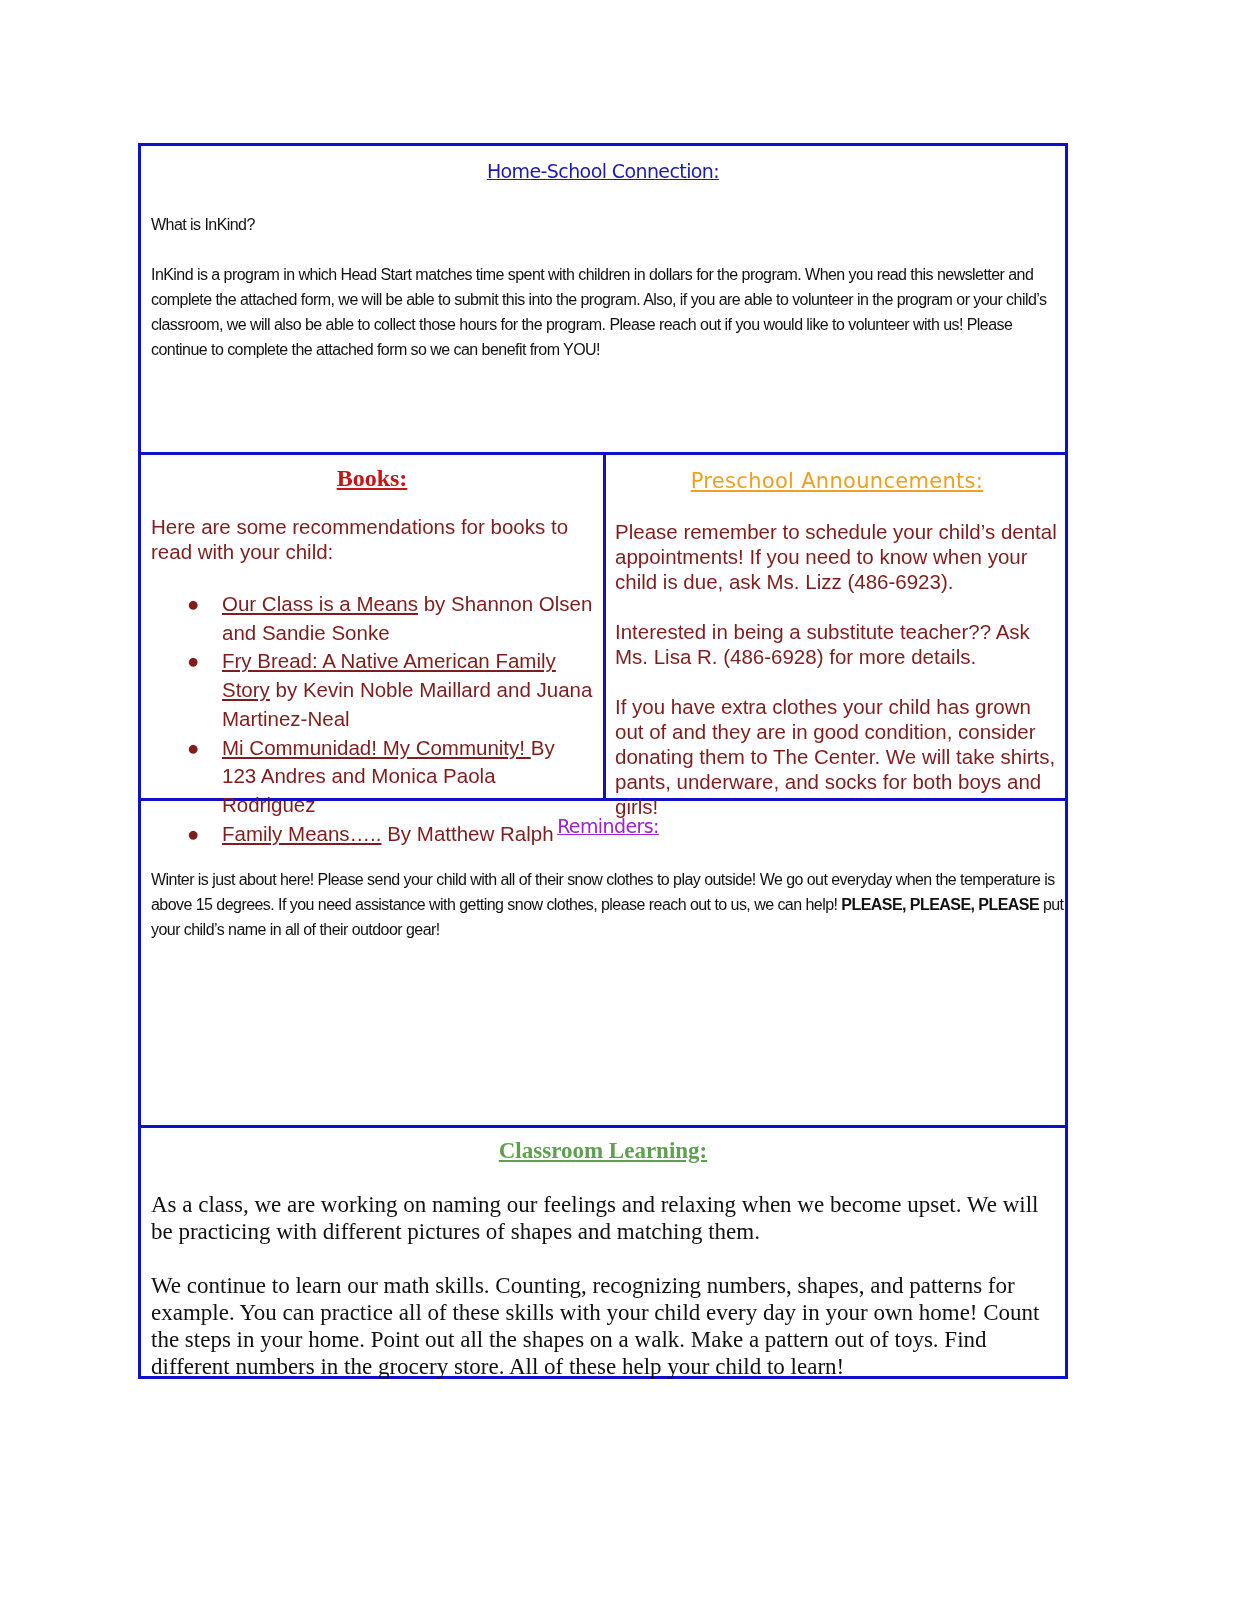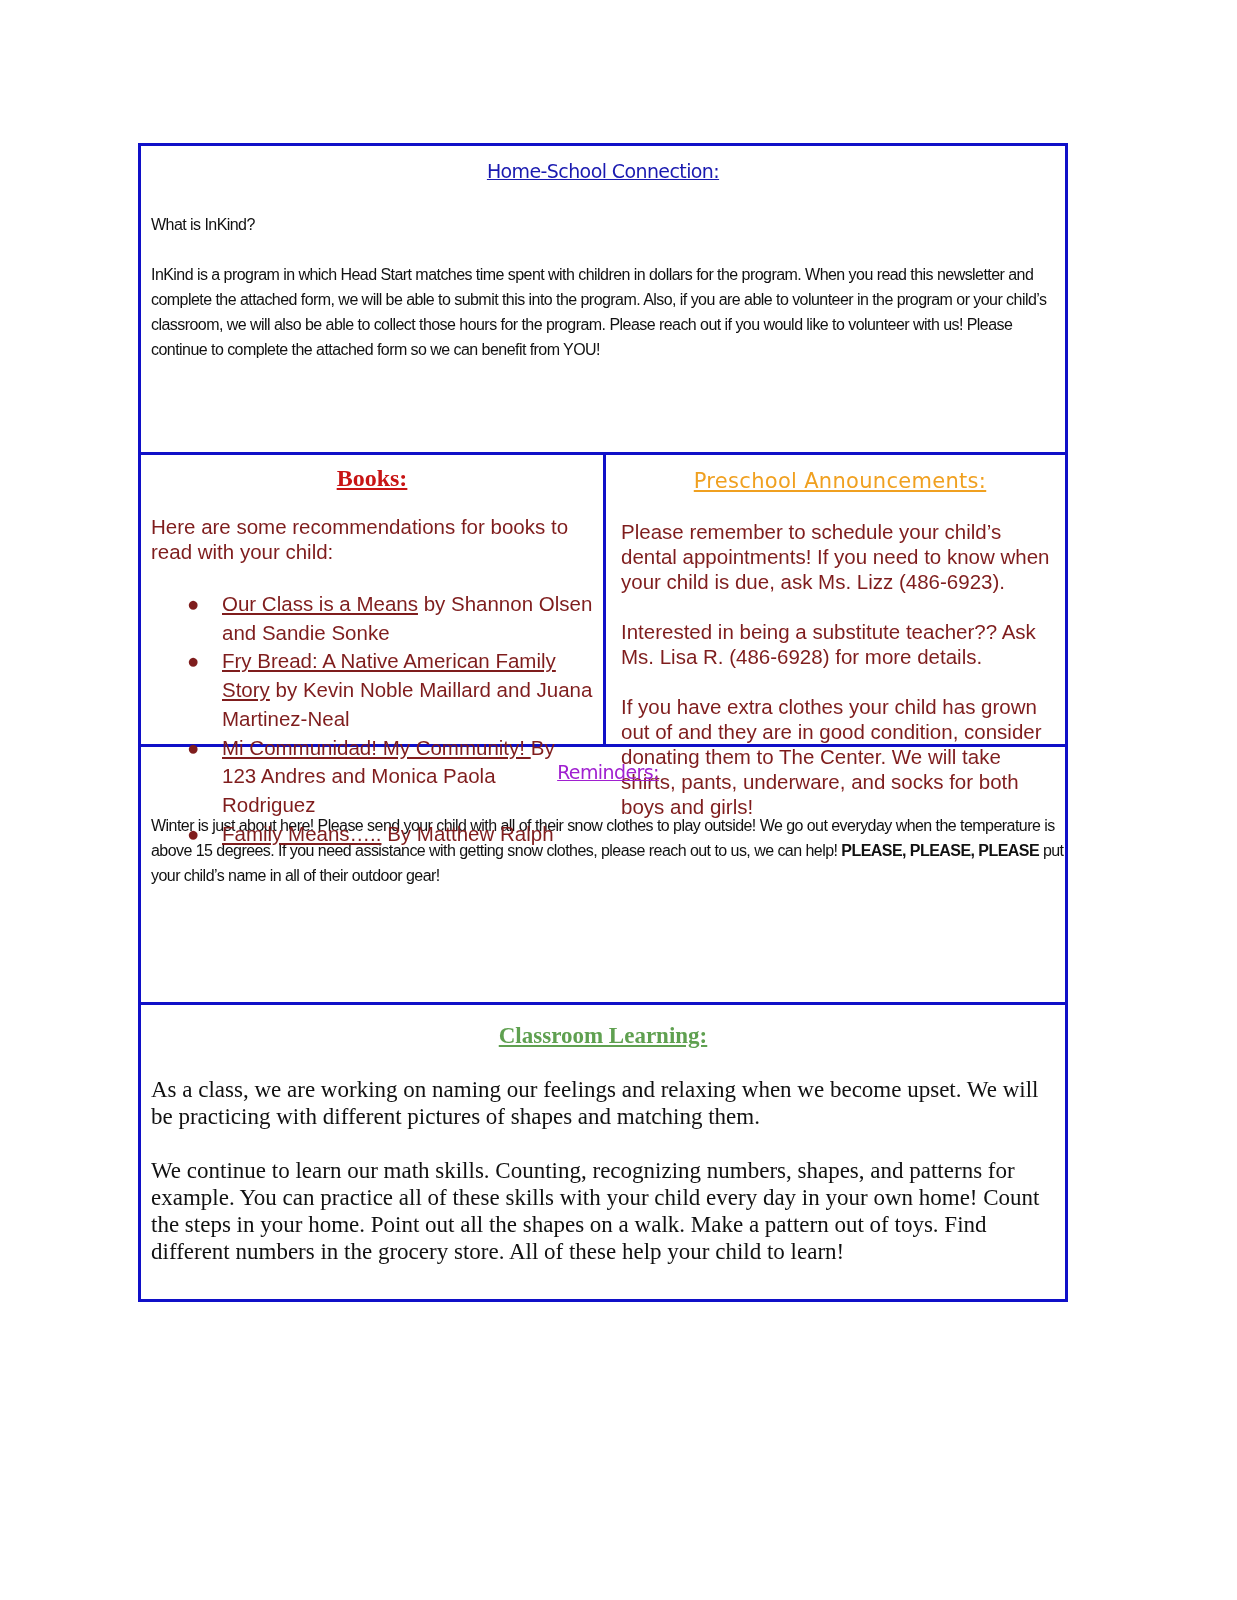--- a/index.html
+++ b/index.html
@@ -9,33 +9,33 @@
   .section:last-child { border-bottom: none; }
   .sans { font-family: "Liberation Sans", sans-serif; font-size: 20.5px; line-height: 25px; color: #7f1d1d; }
   .narrow { font-family: "Liberation Sans", sans-serif; font-size: 16px; line-height: 25px; color: #111; letter-spacing: -0.55px; }
   .serif { font-family: "Liberation Serif", serif; font-size: 23px; line-height: 27px; color: #111; }
   .heading { text-align: center; text-decoration: underline; }
   .h-comic { font-family: "DejaVu Sans", sans-serif; font-size: 19px; letter-spacing: -0.6px; }
   p { margin: 0; }
   .home { height: 309px; padding: 14px 10px 0 10px; }
   .home .heading { color: #1a1ab0; margin-bottom: 30px; }
   .home .q { margin-bottom: 25px; }
-  .row2 { display: flex; height: 292px; gap: 6px; }
+  .row2 { display: flex; height: 346px; }
   .col-left { width: 465px; border-right: 3px solid #1010c8; box-sizing: border-box; padding: 10px 10px 0 10px; }
   .col-right { flex: 1; padding: 14px 6px 16px 9px; box-sizing: border-box; }
   .books-h { font-family: "Liberation Serif", serif; font-weight: bold; font-size: 24px; color: #c81414; margin-bottom: 22px; }
   .ann-h { font-family: "DejaVu Sans", sans-serif; font-size: 21px; color: #f0a020; margin-bottom: 26px; letter-spacing: 0.3px; }
   ul.books { list-style: none; margin: 26px 0 0 0; padding: 0; }
   ul.books li { position: relative; padding-left: 71px; line-height: 28.7px; }
   ul.books li .bullet { position: absolute; left: 36px; top: 0; }
   .u { text-decoration: underline; }
   .gap { height: 25px; }
-  .rem { height: 258px; padding: 14px 0 0 10px; }
+  .rem { height: 327px; padding: 14px 0 0 10px; }
   .rem .heading { color: #a020d0; margin-bottom: 30px; }
-  .learn { height: 294px; padding: 18px 10px 0 10px; }
+  .learn { height: 248px; padding: 10px 10px 0 10px; }
   .learn .heading { font-family: "Liberation Serif", serif; font-weight: bold; font-size: 23px; color: #5fa050; margin-bottom: 27px; }
   b { font-weight: bold; }
 </style>
 </head>
 <body>
 
 <div class="page">
 
   <div class="section home">
     <div class="heading h-comic">Home-School Connection:</div>

